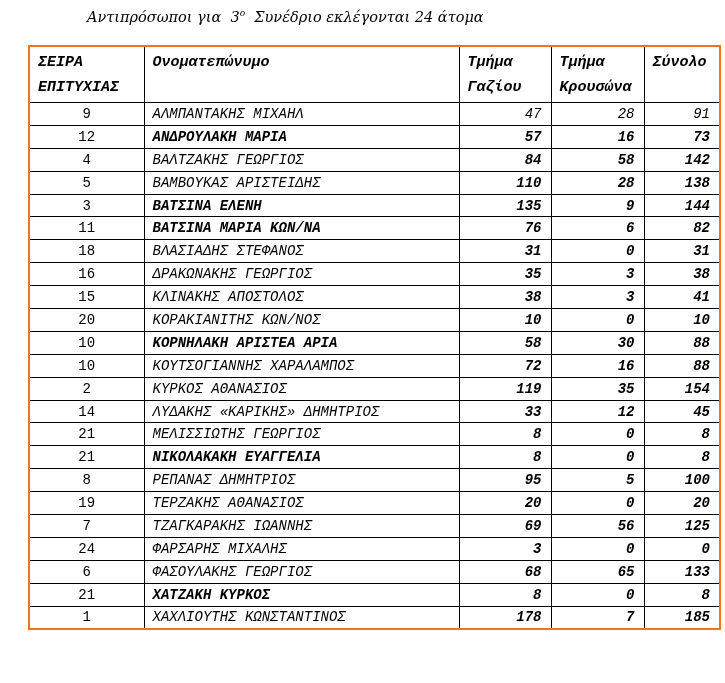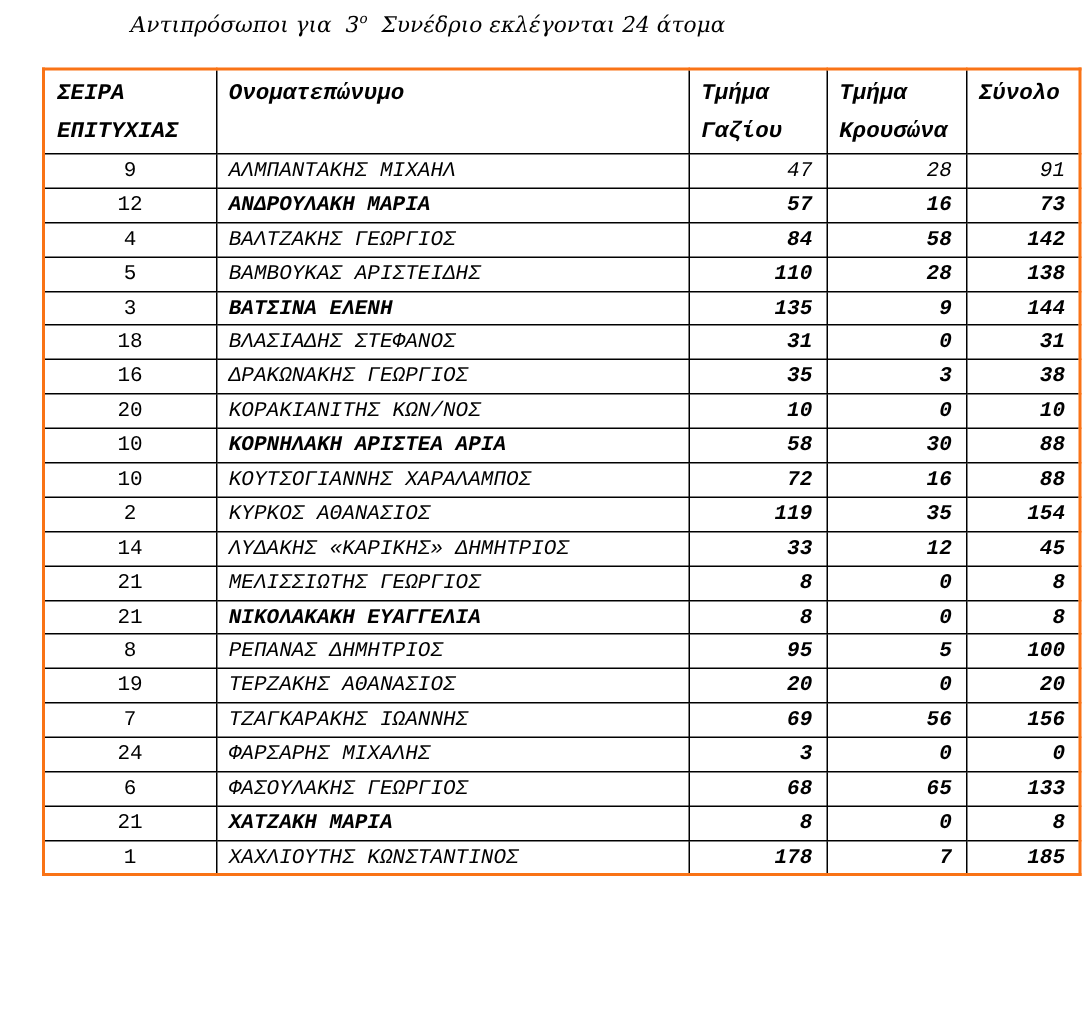--- a/index.html
+++ b/index.html
@@ -142,35 +142,49 @@
     <td class="num krousonas">28</td>
     <td class="num total">138</td>
   </tr>
         <tr class="name-bold nums-bold">
     <td class="rank">3</td>
     <td class="name">ΒΑΤΣΙΝΑ ΕΛΕΝΗ</td>
     <td class="num gazi">135</td>
     <td class="num krousonas">9</td>
     <td class="num total">144</td>
   </tr>
+        <tr class="name-bold nums-bold">
+    <td class="rank">11</td>
+    <td class="name">ΒΑΤΣΙΝΑ ΜΑΡΙΑ ΚΩΝ/ΝΑ</td>
+    <td class="num gazi">76</td>
+    <td class="num krousonas">6</td>
+    <td class="num total">82</td>
+  </tr>
         <tr class="nums-bold">
     <td class="rank">18</td>
     <td class="name">ΒΛΑΣΙΑΔΗΣ ΣΤΕΦΑΝΟΣ</td>
     <td class="num gazi">31</td>
     <td class="num krousonas">0</td>
     <td class="num total">31</td>
   </tr>
         <tr class="nums-bold">
     <td class="rank">16</td>
     <td class="name">ΔΡΑΚΩΝΑΚΗΣ ΓΕΩΡΓΙΟΣ</td>
     <td class="num gazi">35</td>
     <td class="num krousonas">3</td>
     <td class="num total">38</td>
   </tr>
         <tr class="nums-bold">
+    <td class="rank">15</td>
+    <td class="name">ΚΛΙΝΑΚΗΣ ΑΠΟΣΤΟΛΟΣ</td>
+    <td class="num gazi">38</td>
+    <td class="num krousonas">3</td>
+    <td class="num total">41</td>
+  </tr>
+        <tr class="nums-bold">
     <td class="rank">20</td>
     <td class="name">ΚΟΡΑΚΙΑΝΙΤΗΣ ΚΩΝ/ΝΟΣ</td>
     <td class="num gazi">10</td>
     <td class="num krousonas">0</td>
     <td class="num total">10</td>
   </tr>
         <tr class="name-bold nums-bold">
     <td class="rank">10</td>
     <td class="name">ΚΟΡΝΗΛΑΚΗ ΑΡΙΣΤΕΑ ΑΡΙΑ</td>
     <td class="num gazi">58</td>
@@ -224,39 +238,39 @@
     <td class="name">ΤΕΡΖΑΚΗΣ ΑΘΑΝΑΣΙΟΣ</td>
     <td class="num gazi">20</td>
     <td class="num krousonas">0</td>
     <td class="num total">20</td>
   </tr>
         <tr class="nums-bold">
     <td class="rank">7</td>
     <td class="name">ΤΖΑΓΚΑΡΑΚΗΣ ΙΩΑΝΝΗΣ</td>
     <td class="num gazi">69</td>
     <td class="num krousonas">56</td>
-    <td class="num total">156</td>
+    <td class="num total">125</td>
   </tr>
         <tr class="nums-bold">
     <td class="rank">24</td>
     <td class="name">ΦΑΡΣΑΡΗΣ ΜΙΧΑΛΗΣ</td>
     <td class="num gazi">3</td>
     <td class="num krousonas">0</td>
     <td class="num total">0</td>
   </tr>
         <tr class="nums-bold">
     <td class="rank">6</td>
     <td class="name">ΦΑΣΟΥΛΑΚΗΣ ΓΕΩΡΓΙΟΣ</td>
     <td class="num gazi">68</td>
     <td class="num krousonas">65</td>
     <td class="num total">133</td>
   </tr>
         <tr class="name-bold nums-bold">
     <td class="rank">21</td>
-    <td class="name">ΧΑΤΖΑΚΗ ΜΑΡΙΑ</td>
+    <td class="name">ΧΑΤΖΑΚΗ ΚΥΡΚΟΣ</td>
     <td class="num gazi">8</td>
     <td class="num krousonas">0</td>
     <td class="num total">8</td>
   </tr>
         <tr class="nums-bold">
     <td class="rank">1</td>
     <td class="name">ΧΑΧΛΙΟΥΤΗΣ ΚΩΝΣΤΑΝΤΙΝΟΣ</td>
     <td class="num gazi">178</td>
     <td class="num krousonas">7</td>
     <td class="num total">185</td>

